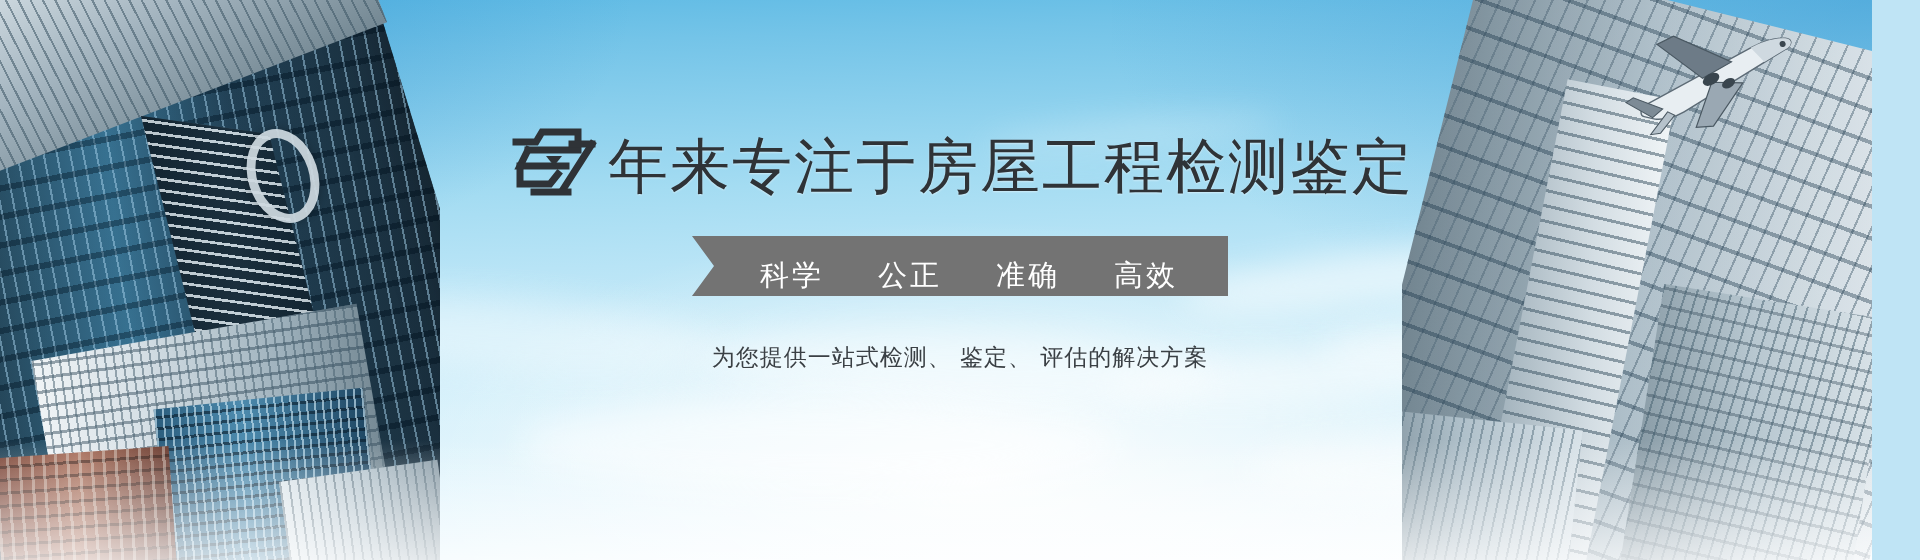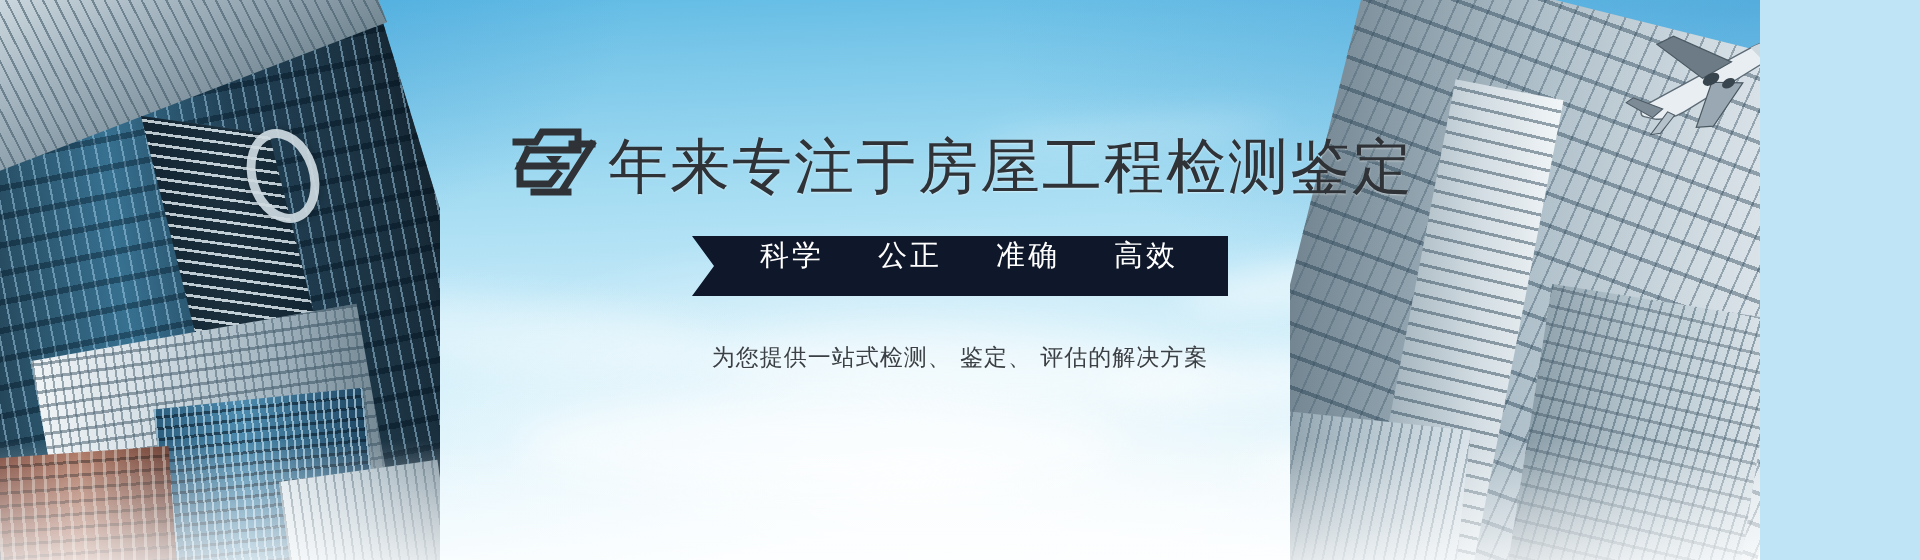--- a/index.html
+++ b/index.html
@@ -5,21 +5,21 @@
 <style>
   html,body{margin:0;padding:0;}
   body{
     width:1920px;height:560px;overflow:hidden;
     font-family:"Liberation Sans","DejaVu Sans",sans-serif;
     background:#bfe4f5;
   }
 
   
   .stage{
-    position:relative;width:1731px;height:560px;overflow:hidden;padding-left:29px;
+    position:relative;width:1872px;height:560px;overflow:hidden;
   }
 
   
   .sky{
     position:absolute;inset:0;
     background:
       radial-gradient(ellipse 900px 420px at 52% 86%, rgba(255,255,255,.85) 0%, rgba(255,255,255,0) 62%),
       radial-gradient(ellipse 1200px 500px at 20% 100%, rgba(222,244,253,.9) 0%, rgba(222,244,253,0) 60%),
       linear-gradient(178deg,
         #5cb9e4 0%,
@@ -231,22 +231,22 @@
     color:#2f3337;font-weight:400;
     font-family:"DejaVu Sans","Liberation Sans",sans-serif;
     text-shadow:0 1px 2px rgba(255,255,255,.45);
     white-space:nowrap;
   }
 
   
   .ribbon{
     position:relative;margin-top:40px;
     width:536px;height:60px;
-    background:#0f172a;
-    display:flex;align-items:flex-start;justify-content:center;
+    background:#737373;
+    display:flex;align-items:flex-end;justify-content:center;
     clip-path:polygon(0 0,100% 0,100% 100%,0 100%,0 100%,22px 50%,0 0);
     box-shadow:0 2px 6px rgba(20,40,110,.28);
   }
   .ribbon-inner{
     display:flex;align-items:center;gap:54px;
     color:#ffffff;font-size:29px;letter-spacing:3px;
     font-family:"DejaVu Sans","Liberation Sans",sans-serif;
     padding-left:18px;
   }
   .ribbon-word{white-space:nowrap;}

